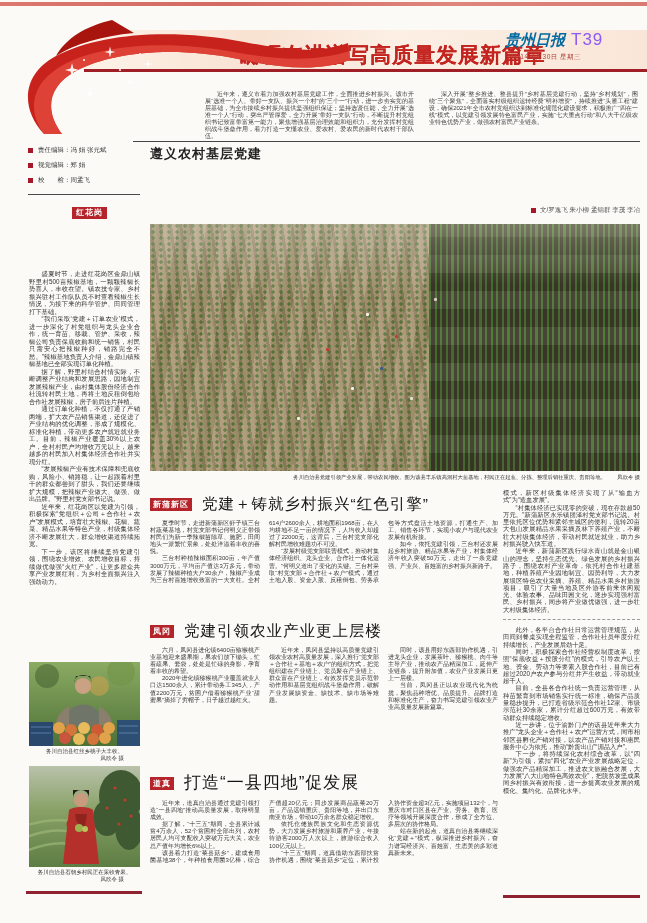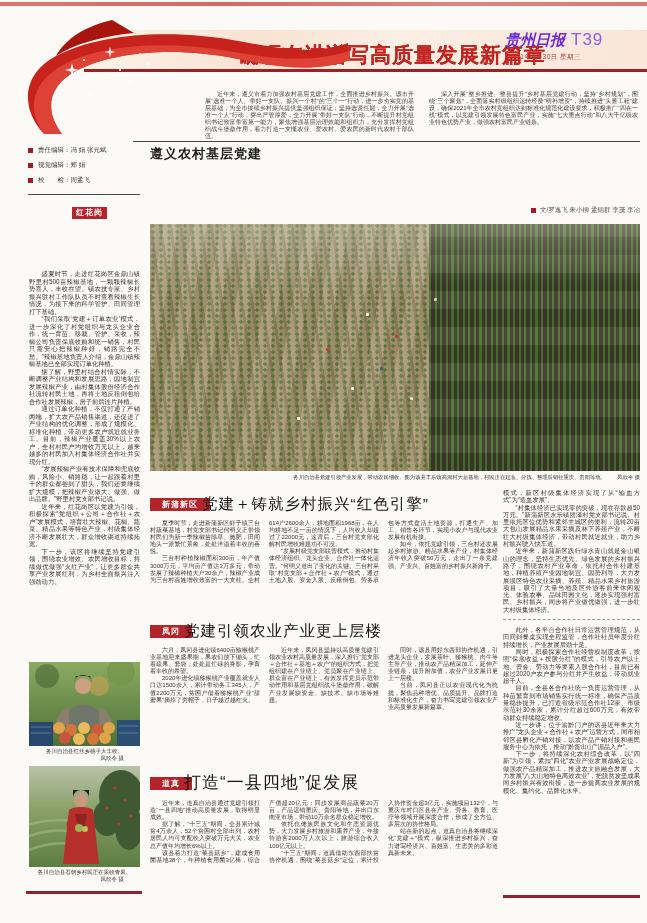--- a/index.html
+++ b/index.html
@@ -9,21 +9,21 @@
   .top-strip{position:absolute;left:0;top:2px;width:647px;height:4px;
              background:linear-gradient(90deg,#d4574c 0%,#c8463d 35%,#d8685e 70%,#cf5a50 100%);opacity:.8;}
   .band{position:absolute;left:84px;top:30px;width:563px;height:40px;
         background:linear-gradient(90deg,#fdf3e8 0%,#f8e2d2 30%,#fcEFE4 55%,#f9e6d8 100%);
         border-radius:3px 0 0 3px;}
   .band-title{position:absolute;left:238px;top:41px;width:330px;font-size:21px;font-weight:900;
               color:#c3241f;letter-spacing:1px;text-shadow:0 0 .4px #c3241f;}
   .band-rule{position:absolute;left:84px;top:69px;width:563px;height:3px;background:#a01f26;}
   .paper-logo{position:absolute;left:505px;top:30px;width:135px;display:flex;align-items:baseline;gap:6px;}
   .paper-name{font-family:"Liberation Serif",serif;font-style:italic;font-weight:bold;
-              font-size:15px;color:#6d28d9;}
+              font-size:15px;color:#0369a1;}
   .paper-page{font-size:17px;font-weight:normal;color:#8b5cf6;letter-spacing:1px;}
   .date-line{position:absolute;left:508px;top:53px;font-size:6.5px;color:#b23a34;letter-spacing:.5px;}
   .ribbon{position:absolute;left:14px;top:16px;width:336px;height:120px;}
   
   .intro{position:absolute;left:205px;top:91px;width:433px;height:49px;overflow:hidden;
          column-count:2;column-gap:15px;font-size:6px;line-height:7px;color:#3c3c3c;text-align:justify;}
   .intro p{margin:0;text-indent:2em;}
   .intro-divider{position:absolute;left:133px;top:141px;width:507px;height:1px;background:#454545;}
   
   .kicker{position:absolute;left:150px;top:145px;font-size:13px;font-weight:bold;color:#222;letter-spacing:1px;}
@@ -59,21 +59,21 @@
      background:linear-gradient(180deg,rgba(255,255,255,.25),rgba(255,255,255,0) 30%),
                 repeating-linear-gradient(100deg,rgba(60,80,40,.12) 0 14px,rgba(255,255,255,.07) 14px 28px);}
   .mp-right{position:absolute;right:0;top:0;width:43%;height:100%;
      background:repeating-linear-gradient(90deg,#4c7434 0 2.2px,#3e3b2b 2.2px 5.6px);}
   .mp-right:after{content:"";position:absolute;inset:0;
      background:linear-gradient(180deg,rgba(235,230,210,.30),rgba(0,0,0,0) 25%),
                 repeating-linear-gradient(0deg,rgba(0,0,0,.10) 0 18px,rgba(255,255,255,.05) 18px 36px);}
   .dot{position:absolute;width:3px;height:3px;border-radius:1px;}
   .main-cap{position:absolute;left:190px;top:474px;width:450px;text-align:right;font-size:5.3px;color:#333;}
   
-  .sec-badge{position:absolute;font-size:8px;line-height:13px;padding:0 12px;letter-spacing:1px;}
+  .sec-badge{position:absolute;font-size:8px;line-height:13px;padding:0 3px;letter-spacing:1px;}
   .sec-headline{position:absolute;font-weight:400;color:#141414;letter-spacing:1px;white-space:nowrap;}
   .sec-body{position:absolute;left:150px;width:348px;overflow:hidden;column-count:3;column-gap:9px;
             font-size:6px;line-height:7.1px;color:#363636;text-align:justify;}
   .sec-body p{margin:0;text-indent:2em;}
   
   .right-col{position:absolute;left:503px;top:489px;width:137px;height:402px;overflow:hidden;
              font-size:6.3px;line-height:7.3px;color:#363636;text-align:justify;}
   .right-col p{margin:0;text-indent:2em;}
   .right-col .b1 p:first-child{text-indent:0;}
   .dashed-div{border:0;border-top:1px dashed #9a9a9a;margin:6px 0;}

